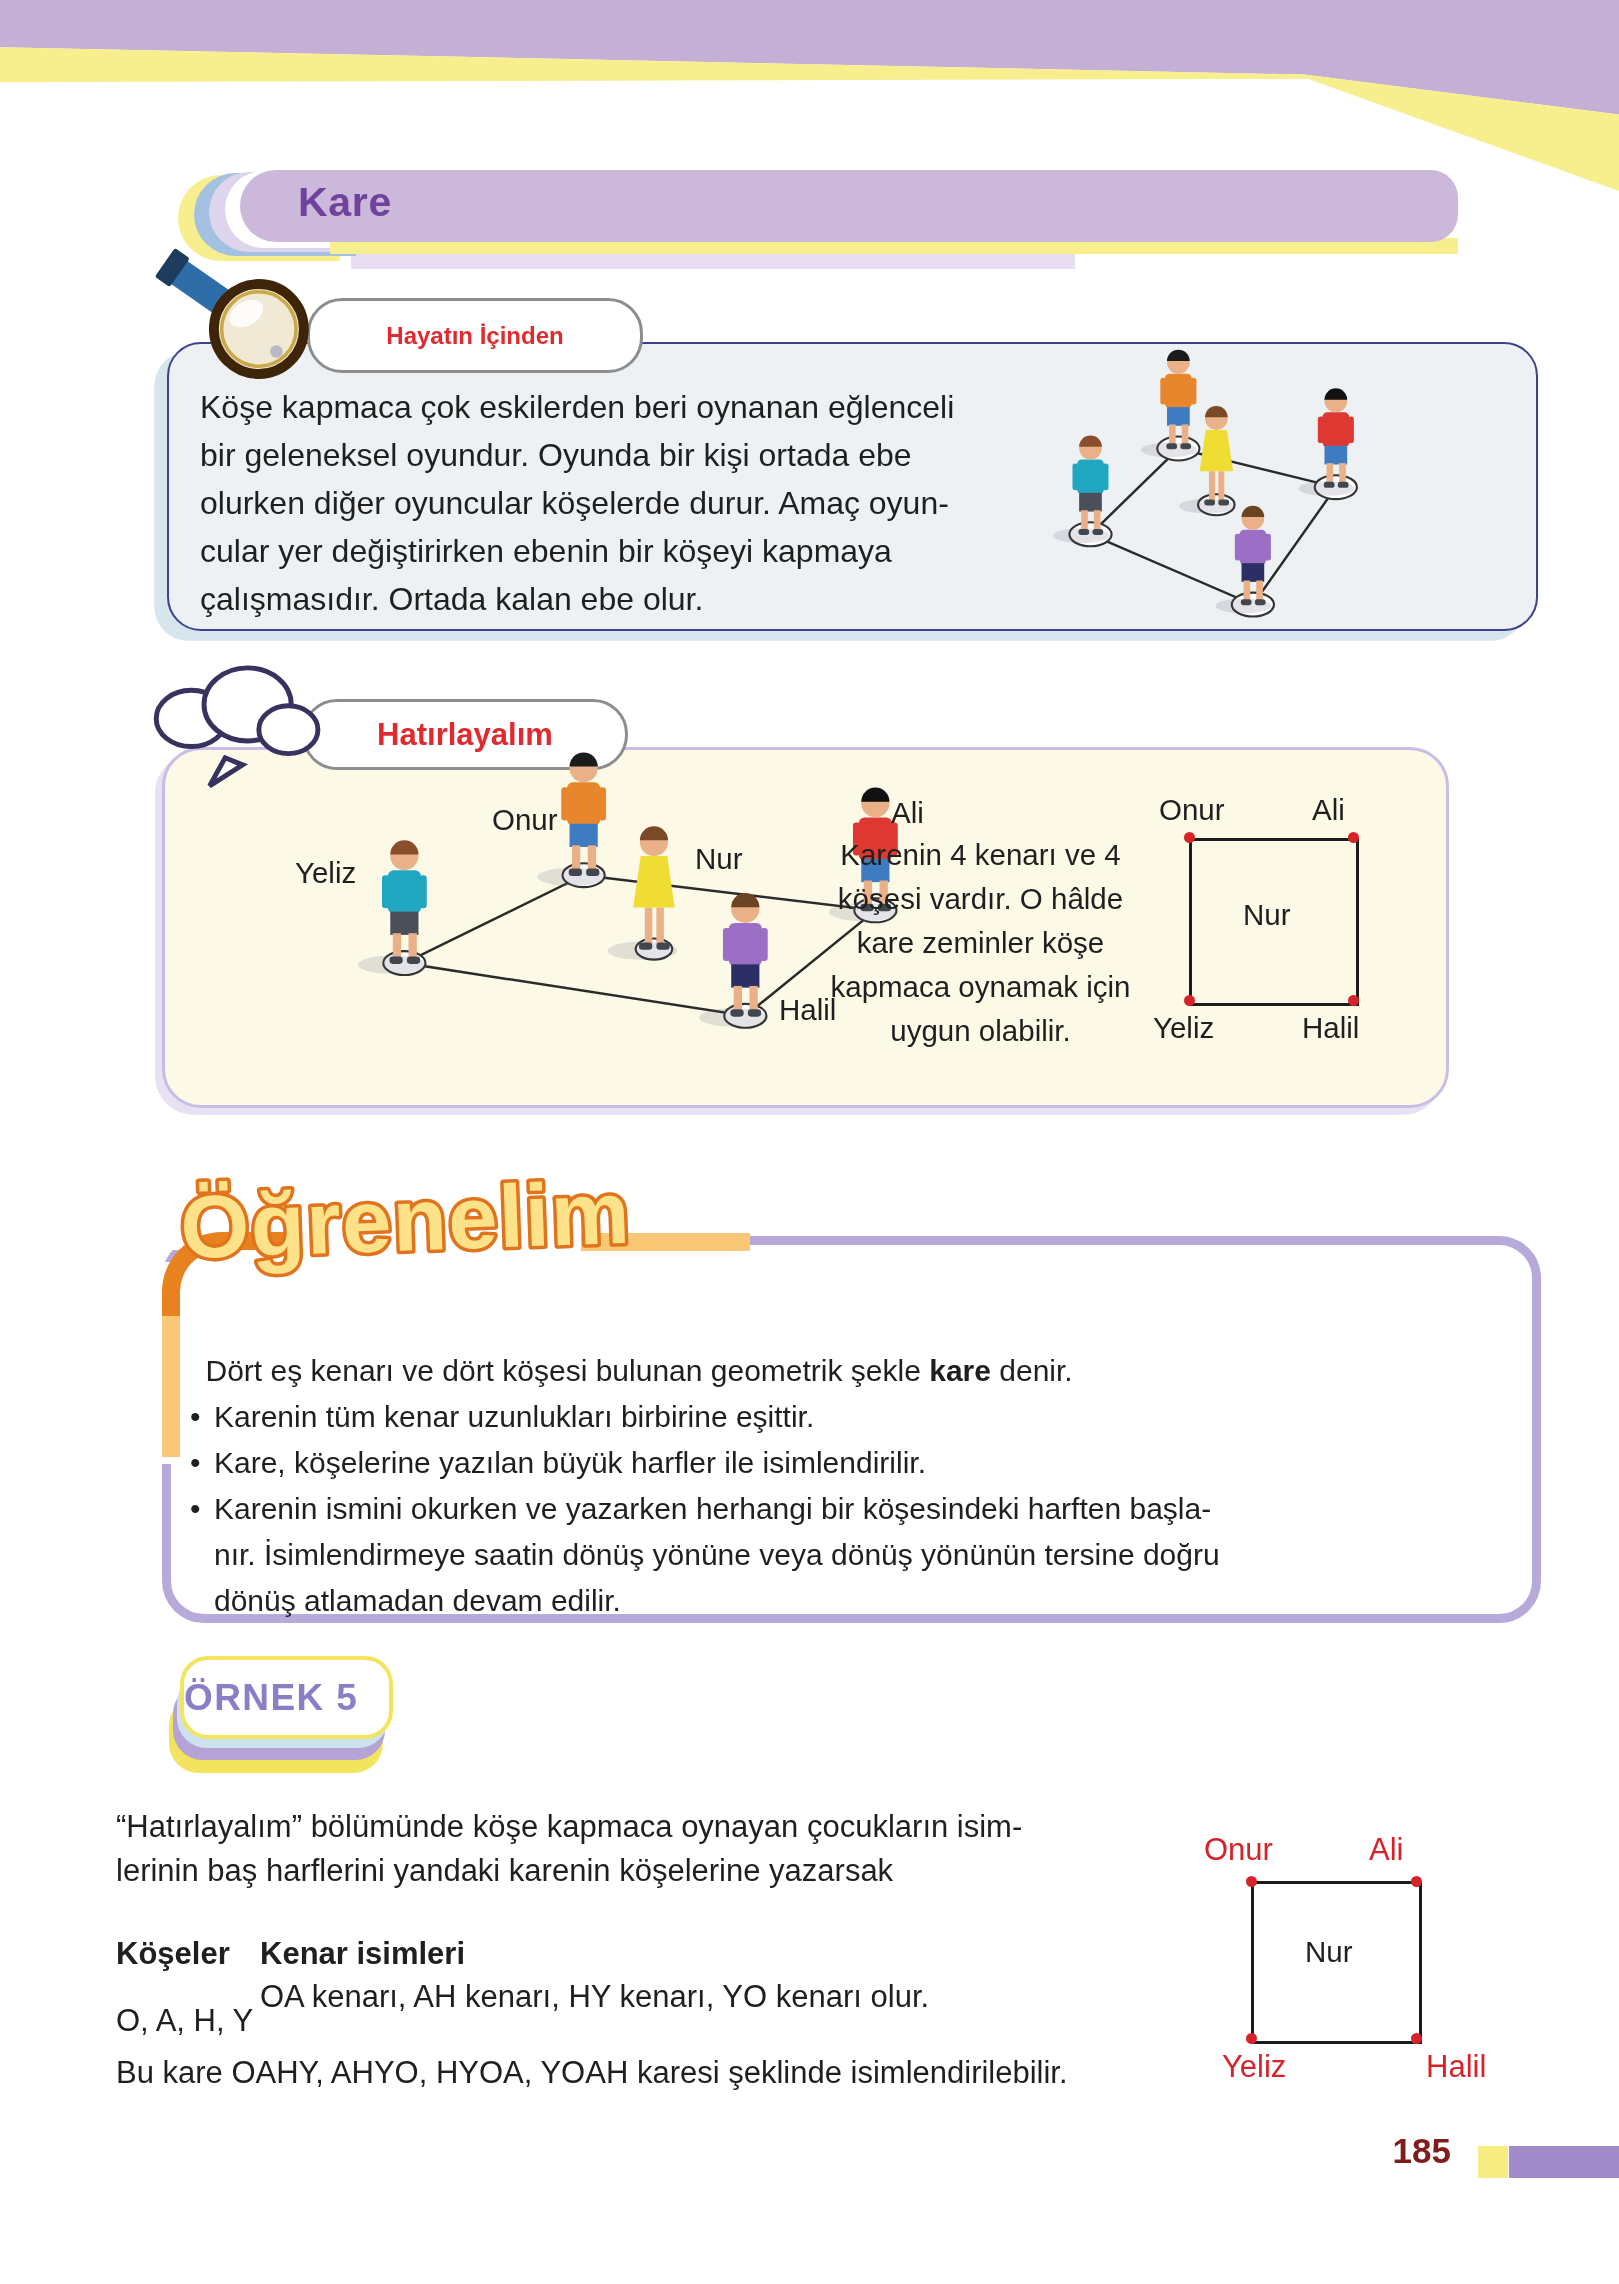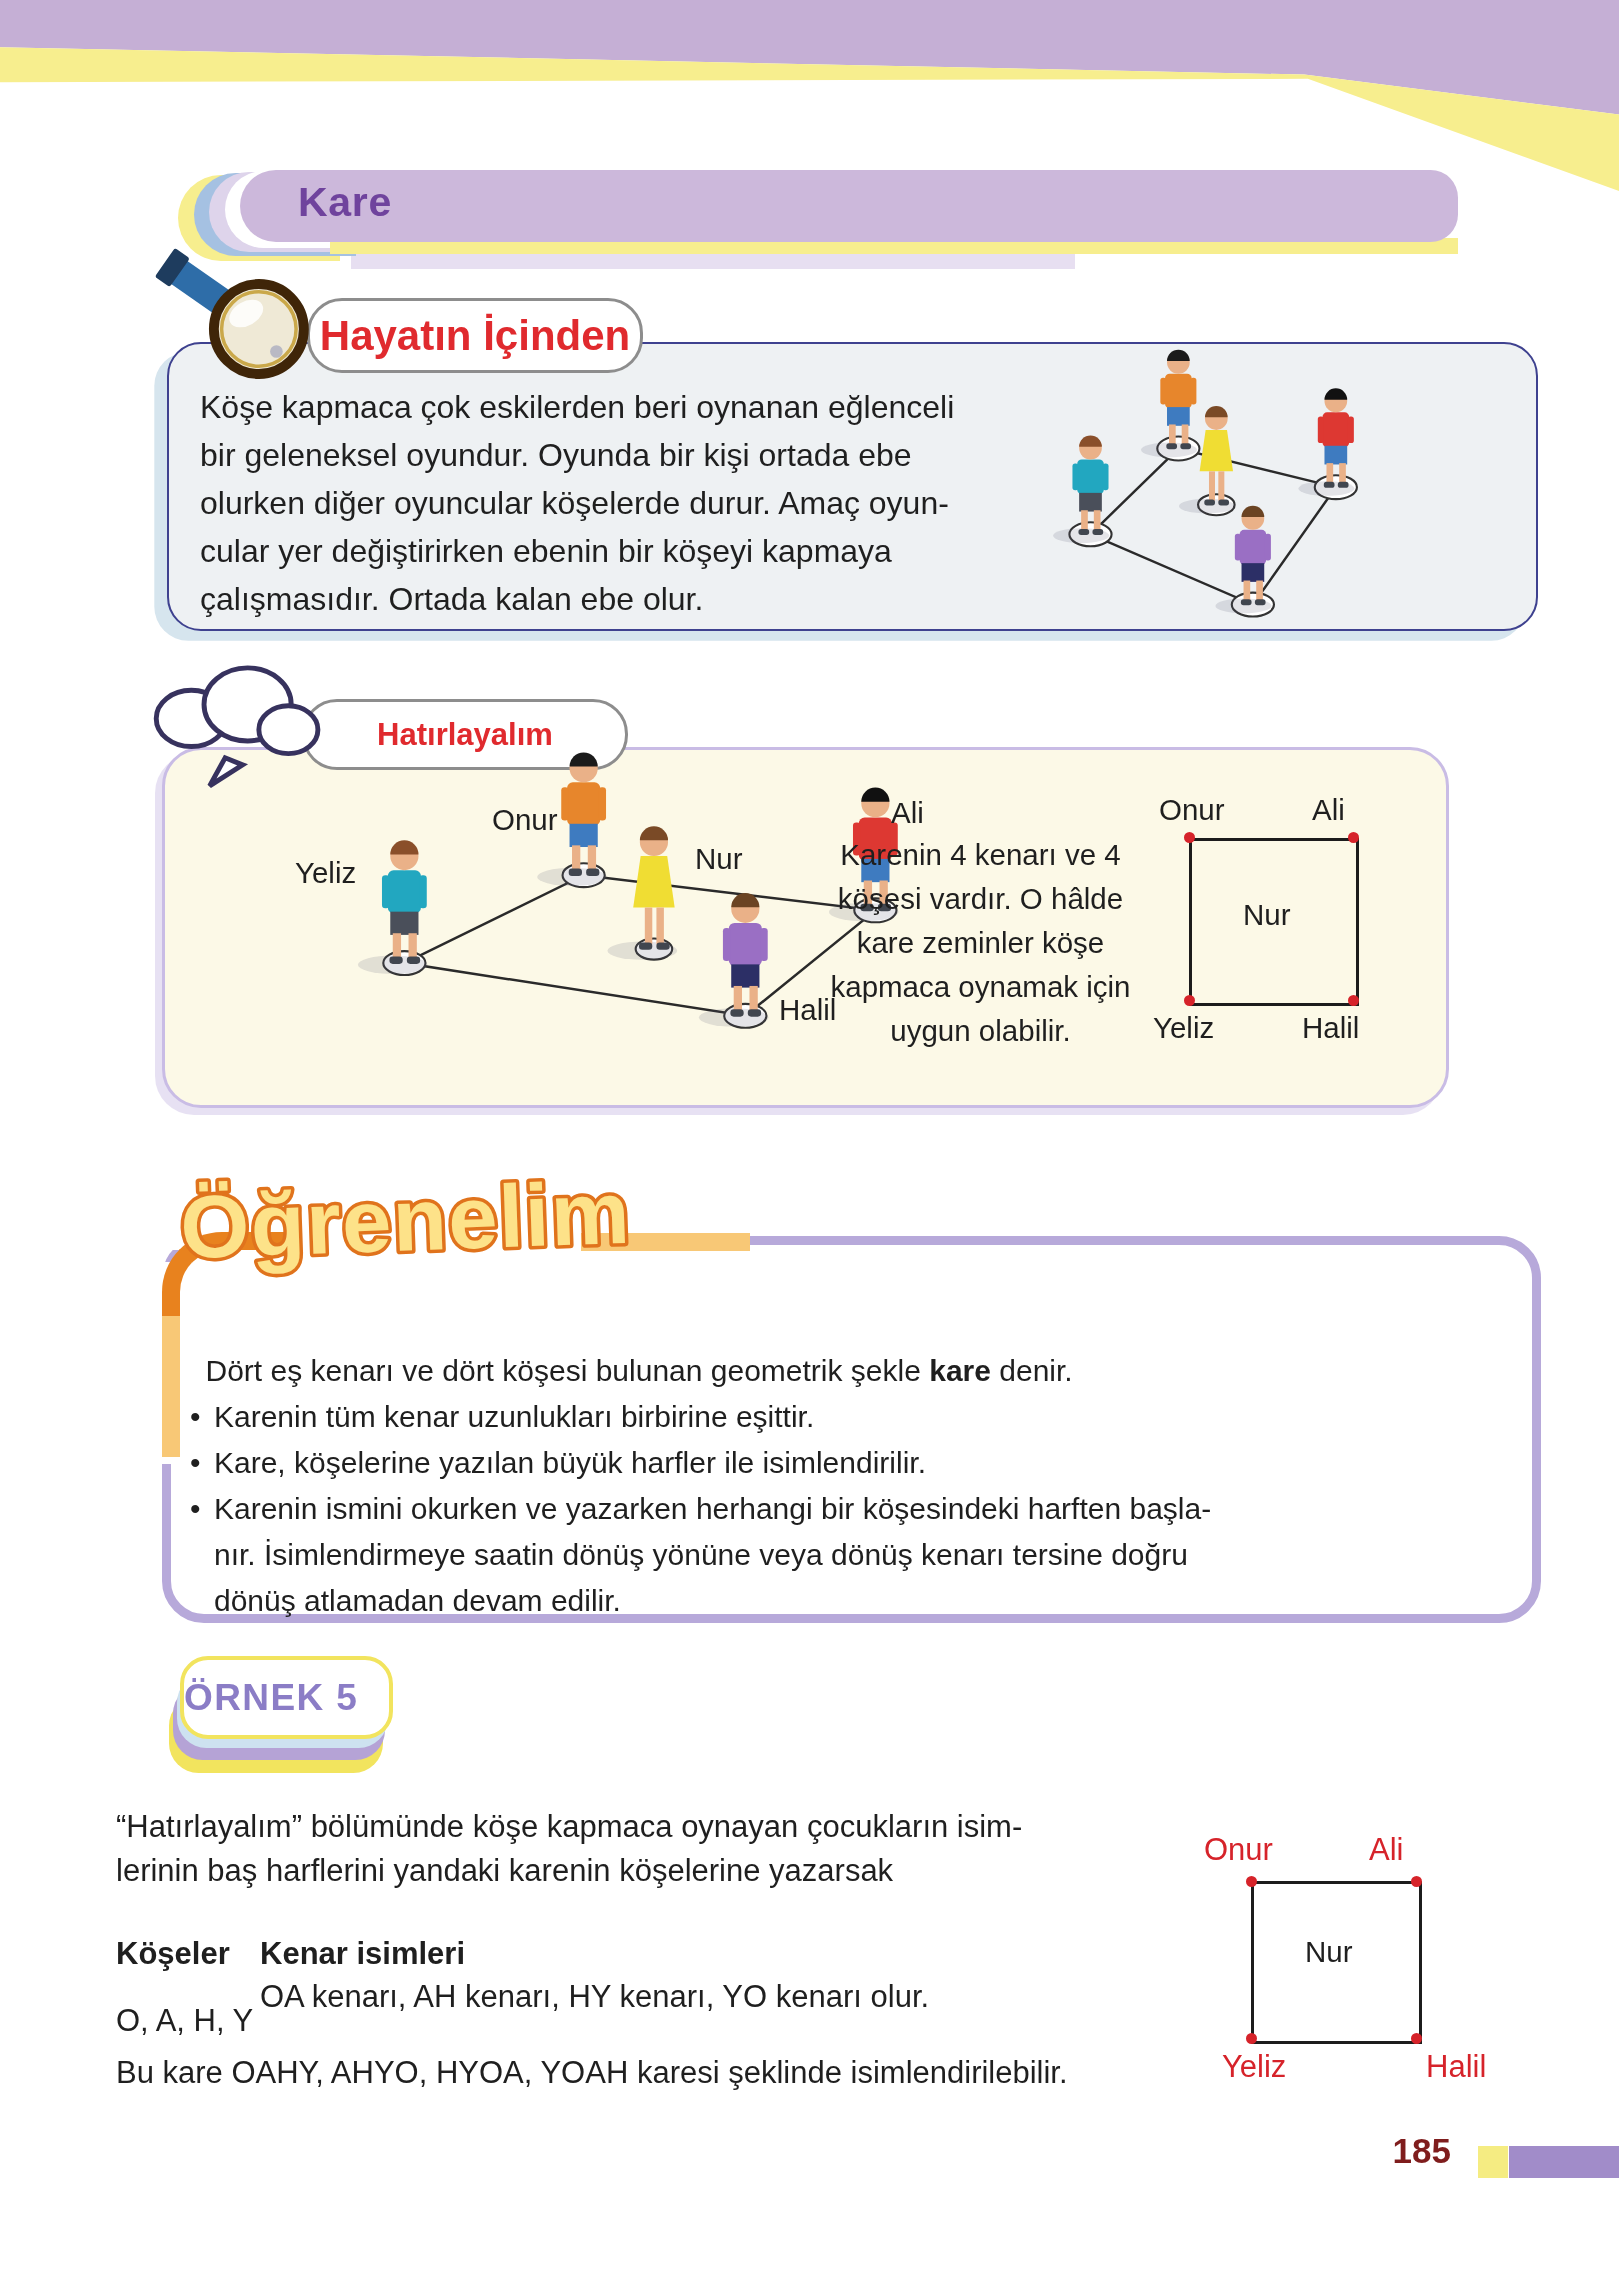--- a/index.html
+++ b/index.html
@@ -17,21 +17,21 @@
   #page-title{left:298px;top:179px;width:422px;font-size:41px;font-weight:bold;color:#6f439d;
               letter-spacing:0.7px;z-index:4;}
   
   .pill{position:absolute;background:#fff;border:3.5px solid #8d8d8d;border-radius:35px;
         display:flex;align-items:center;justify-content:center;z-index:4;}
   .pill-title{color:#e02a2e;font-weight:bold;}
   #hayatin-box{left:167px;top:342px;width:1367px;height:285px;background:#eef1f3;
                border:2.8px solid #3e418f;border-radius:34px;z-index:1;
                box-shadow:-12.7px 9.8px 0 #d6e5ee;}
   #hayatin-pill{left:307px;top:298px;width:330px;height:69px;}
-  #hayatin-pill span{font-size:42px;}
+  #hayatin-pill span{font-size:24px;}
   #hayatin-text{left:200px;top:383px;width:886px;font-size:32px;line-height:48px;z-index:6;}
   #hatirla-box{left:162px;top:747px;width:1281px;height:355px;background:#fcf9e7;
                border:3.5px solid #c9bce5;border-radius:39px;z-index:1;
                box-shadow:-7px 7px 0 rgba(201,188,229,0.45);}
   #hatirla-pill{left:302px;top:699px;width:320px;height:65px;}
   #hatirla-pill span{font-size:31px;}
   #hatirla-text{left:787px;top:833px;width:387px;font-size:29.5px;line-height:44px;
                 text-align:center;z-index:6;}
   
   .sq{position:absolute;border:3.5px solid #1c1c1c;background:transparent;z-index:5;}
@@ -140,21 +140,21 @@
       <div>Karenin tüm kenar uzunlukları birbirine eşittir.</div>
     </div>
     <div class="bullet">
       <span class="bdot">•</span>
       <div>Kare, köşelerine yazılan büyük harfler ile isimlendirilir.</div>
     </div>
     <div class="bullet">
       <span class="bdot">•</span>
       <div>
         <div>Karenin ismini okurken ve yazarken herhangi bir köşesindeki harften başla-</div>
-        <div>nır. İsimlendirmeye saatin dönüş yönüne veya dönüş kenarı tersine doğru</div>
+        <div>nır. İsimlendirmeye saatin dönüş yönüne veya dönüş yönünün tersine doğru</div>
         <div>dönüş atlamadan devam edilir.</div>
       </div>
     </div>
   </div>
 
   <div class="badge-layer" style="left:169px;top:1696px;width:214px;height:77px;background:#f2e45e;z-index:1;"></div>
   <div class="badge-layer" style="left:173px;top:1684px;width:212px;height:76px;background:#b5a3d6;z-index:2;"></div>
   <div class="badge-layer" style="left:177px;top:1673px;width:211px;height:75px;background:#cde2f0;z-index:3;"></div>
   <div id="ornek-badge" class="abs">
     <span>ÖRNEK 5</span>

